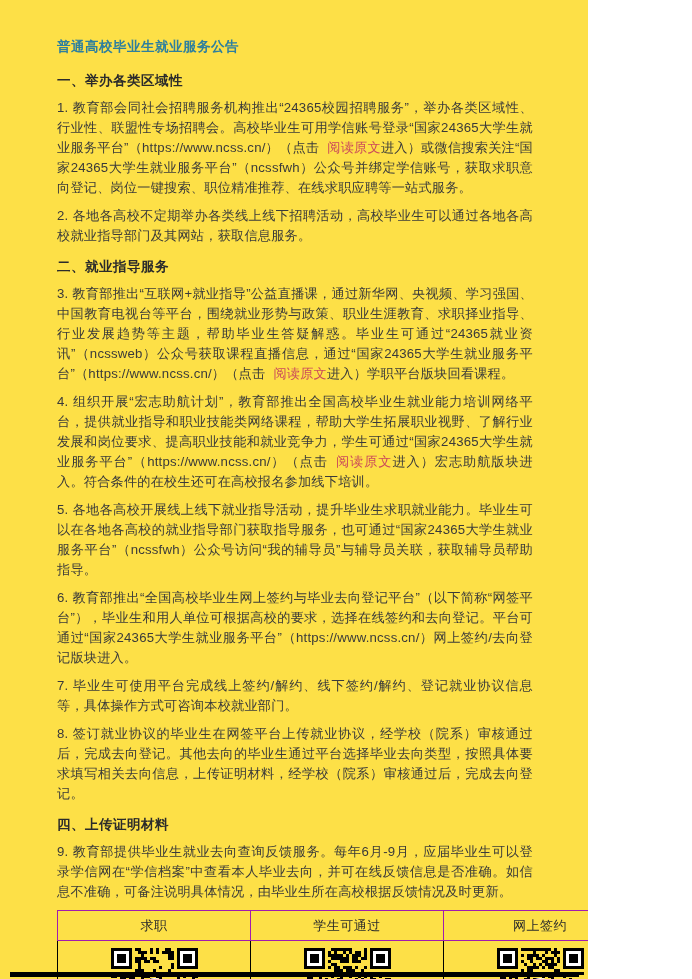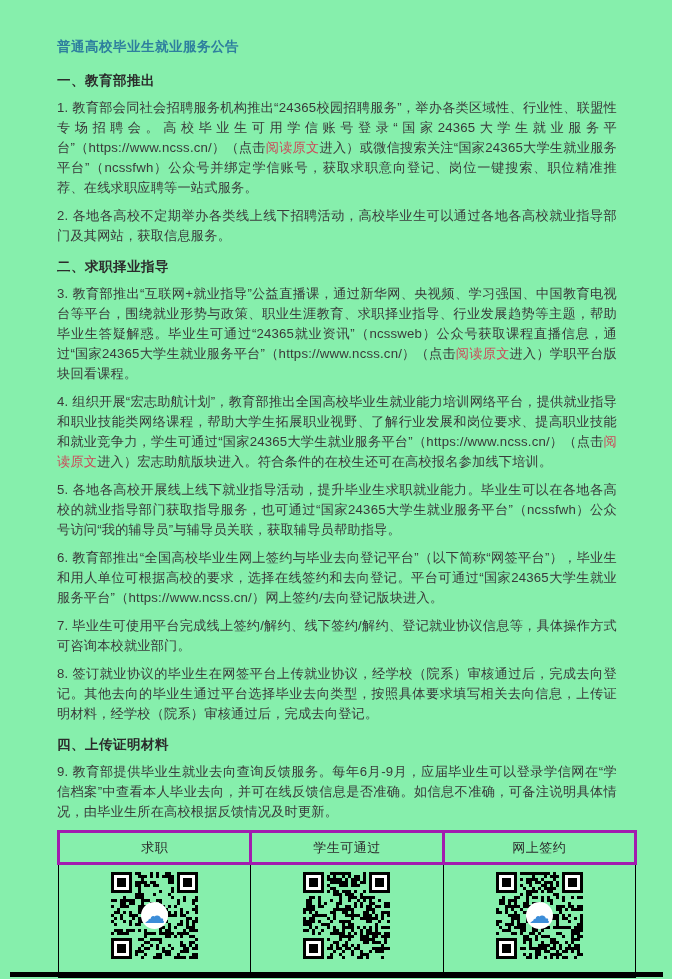--- a/index.html
+++ b/index.html
@@ -1,19 +1,19 @@
 <!DOCTYPE html>
 <html><head>
 <meta charset="utf-8">
 <style>
   html,body{margin:0;padding:0;background:#fff;}
   .page{
     position:relative;
-    width:672px;height:979px;
-    background:#86efac;
+    width:588px;height:979px;
+    background:#fde047;
     font-family:"Liberation Sans","DejaVu Sans",sans-serif;
     color:#3a3a3a;
     overflow:hidden;
   }
   .content{padding:38px 55px 0 57px;}
   .doc-title{
     color:#2e7f9e;
     font-size:13.5px;
     font-weight:bold;
     margin:0;
@@ -28,29 +28,29 @@
     padding:4px 0 8px 0;
     letter-spacing:.5px;
   }
   .para{
     font-size:13.2px;
     line-height:20px;
     margin:0 0 8px 0;
     text-align:justify;
     letter-spacing:.2px;
   }
-  .para .link{color:#cb4a5a;cursor:pointer;}
+  .para .link{color:#cb4a5a;cursor:pointer;margin-left:8px;}
   .qr-table{
     width:580px;
     margin-top:4px;
     border-collapse:collapse;
     table-layout:fixed;
   }
   .qr-table th{
-    border:3px solid #a21caf;
+    border:1px solid #a21caf;
     font-weight:normal;
     font-size:13px;
     color:#2b2b2b;
     padding:6px 0 5px 0;
     text-align:center;
     letter-spacing:.5px;
   }
   .qr-table td{
     border:1px solid #000;
     height:104px;
@@ -67,25 +67,25 @@
   }
 </style>
 </head>
 <body>
 
 <div class="page">
   <div class="content">
 
     <h1 class="doc-title">普通高校毕业生就业服务公告</h1>
 
-    <h2 class="section-heading">一、教育部推出</h2>
+    <h2 class="section-heading">一、举办各类区域性</h2>
     <p class="para"><span>1. 教育部会同社会招聘服务机构推出“24365校园招聘服务”，举办各类区域性、行业性、联盟性专场招聘会。高校毕业生可用学信账号登录“国家24365大学生就业服务平台”（https://www.ncss.cn/）（点击</span><span class="link">阅读原文</span><span>进入）或微信搜索关注“国家24365大学生就业服务平台”（ncssfwh）公众号并绑定学信账号，获取求职意向登记、岗位一键搜索、职位精准推荐、在线求职应聘等一站式服务。</span></p>
     <p class="para"><span>2. 各地各高校不定期举办各类线上线下招聘活动，高校毕业生可以通过各地各高校就业指导部门及其网站，获取信息服务。</span></p>
 
-    <h2 class="section-heading">二、求职择业指导</h2>
+    <h2 class="section-heading">二、就业指导服务</h2>
     <p class="para"><span>3. 教育部推出“互联网+就业指导”公益直播课，通过新华网、央视频、学习强国、中国教育电视台等平台，围绕就业形势与政策、职业生涯教育、求职择业指导、行业发展趋势等主题，帮助毕业生答疑解惑。毕业生可通过“24365就业资讯”（ncssweb）公众号获取课程直播信息，通过“国家24365大学生就业服务平台”（https://www.ncss.cn/）（点击</span><span class="link">阅读原文</span><span>进入）学职平台版块回看课程。</span></p>
     <p class="para"><span>4. 组织开展“宏志助航计划”，教育部推出全国高校毕业生就业能力培训网络平台，提供就业指导和职业技能类网络课程，帮助大学生拓展职业视野、了解行业发展和岗位要求、提高职业技能和就业竞争力，学生可通过“国家24365大学生就业服务平台”（https://www.ncss.cn/）（点击</span><span class="link">阅读原文</span><span>进入）宏志助航版块进入。符合条件的在校生还可在高校报名参加线下培训。</span></p>
     <p class="para"><span>5. 各地各高校开展线上线下就业指导活动，提升毕业生求职就业能力。毕业生可以在各地各高校的就业指导部门获取指导服务，也可通过“国家24365大学生就业服务平台”（ncssfwh）公众号访问“我的辅导员”与辅导员关联，获取辅导员帮助指导。</span></p>
 
     <p class="para"><span>6. 教育部推出“全国高校毕业生网上签约与毕业去向登记平台”（以下简称“网签平台”），毕业生和用人单位可根据高校的要求，选择在线签约和去向登记。平台可通过“国家24365大学生就业服务平台”（https://www.ncss.cn/）网上签约/去向登记版块进入。</span></p>
     <p class="para"><span>7. 毕业生可使用平台完成线上签约/解约、线下签约/解约、登记就业协议信息等，具体操作方式可咨询本校就业部门。</span></p>
     <p class="para"><span>8. 签订就业协议的毕业生在网签平台上传就业协议，经学校（院系）审核通过后，完成去向登记。其他去向的毕业生通过平台选择毕业去向类型，按照具体要求填写相关去向信息，上传证明材料，经学校（院系）审核通过后，完成去向登记。</span></p>
 
     <h2 class="section-heading">四、上传证明材料</h2>
     <p class="para"><span>9. 教育部提供毕业生就业去向查询反馈服务。每年6月-9月，应届毕业生可以登录学信网在“学信档案”中查看本人毕业去向，并可在线反馈信息是否准确。如信息不准确，可备注说明具体情况，由毕业生所在高校根据反馈情况及时更新。</span></p>

